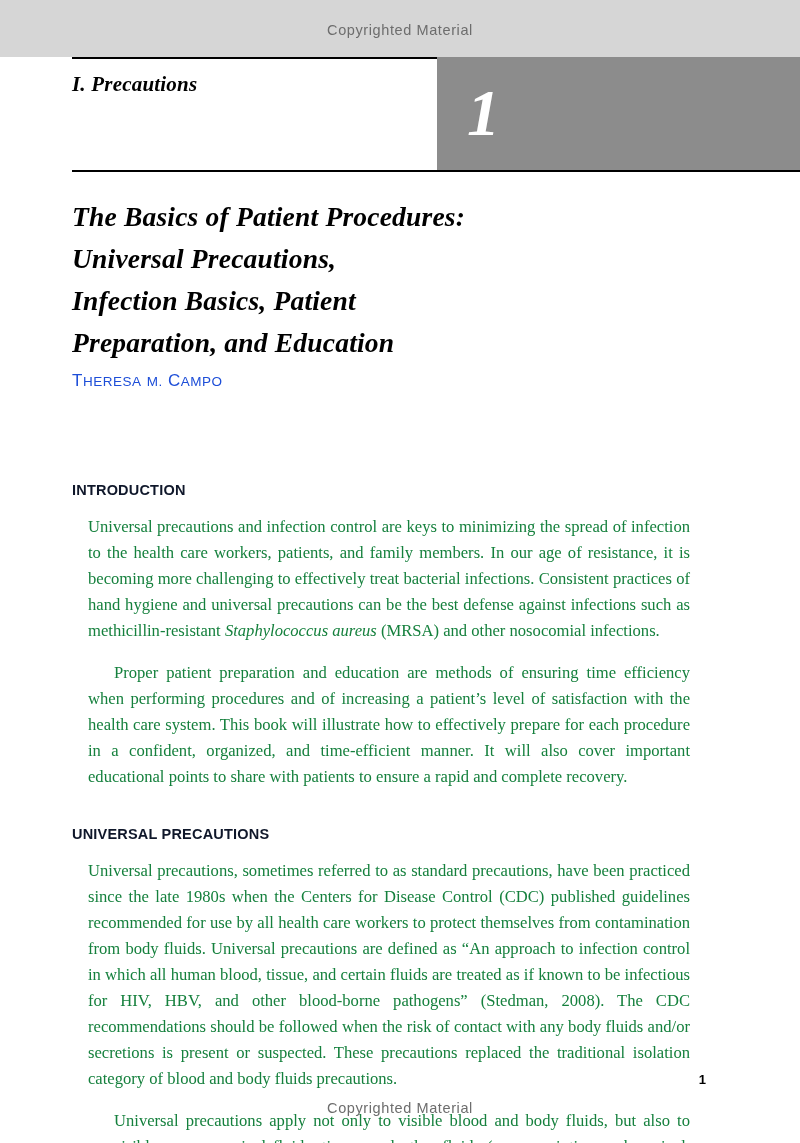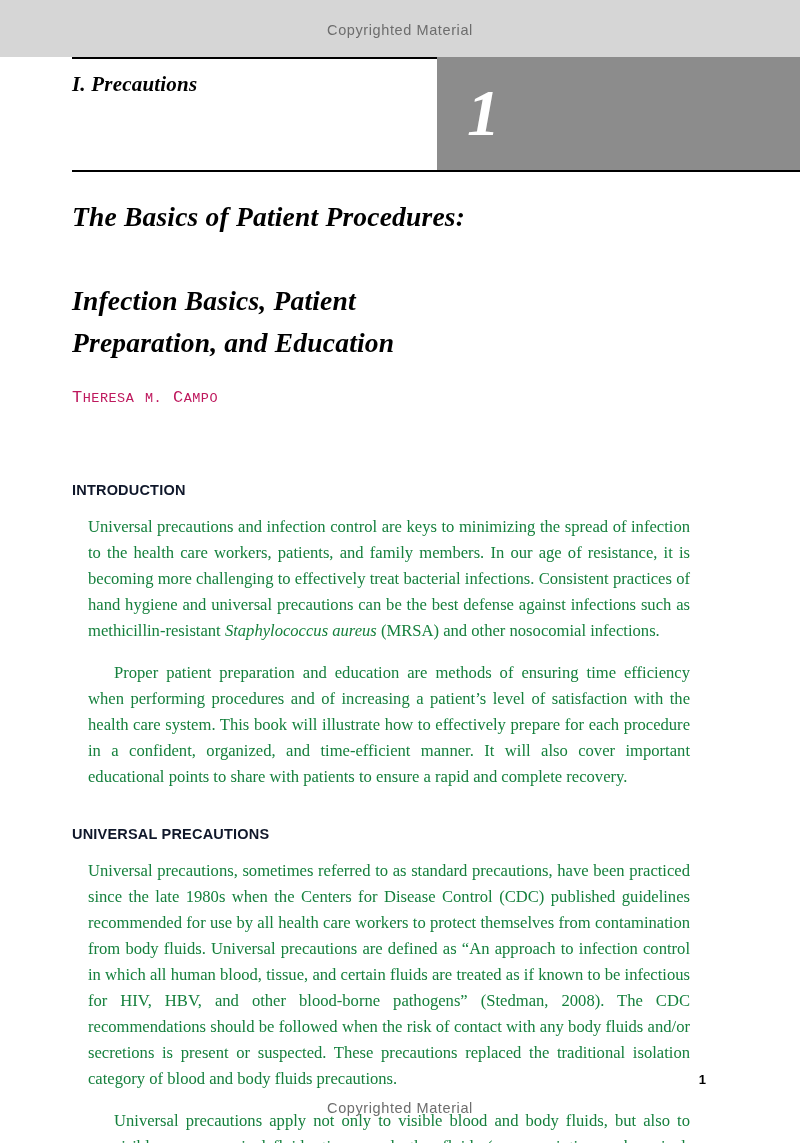--- a/index.html
+++ b/index.html
@@ -110,24 +110,24 @@
     font-family: "Liberation Serif", serif;
     font-style: italic;
     font-weight: bold;
     font-size: 27.5px;
     line-height: 42px;
     color: #000000;
     margin: 0;
     letter-spacing: 0.2px;
   }
   .author {
-    margin-top: 24px;
-    font-family: Liberation Mono, monospace;
+    margin-top: 7px;
+    font-family: Liberation Sans, sans-serif;
     font-size: 17px;
-    color: #be185d;
+    color: #1d4ed8;
     letter-spacing: 0.5px;
   }
   .author .sc {
     font-size: 13.5px;
   }
 
   
   .body-block {
     position: absolute;
     left: 72px;
@@ -195,21 +195,21 @@
     <div class="chapter-number-box">
       <div class="chapter-number">1</div>
     </div>
     <div class="part-label">I. Precautions</div>
     <div class="rule-bottom"></div>
   </div>
 
   <div class="title-block">
     <h1 class="doc-title">
       <span>The Basics of Patient Procedures:</span><br>
-      <br>
+      <span>Universal Precautions,</span><br>
       <span>Infection Basics, Patient</span><br>
       <span>Preparation, and Education</span>
     </h1>
     <div class="author"><span>T</span><span class="sc">HERESA</span>&nbsp;<span class="sc">M.</span>&nbsp;<span>C</span><span class="sc">AMPO</span></div>
   </div>
 
   <div class="body-block">
 
     <h2 class="section-heading">INTRODUCTION</h2>
     <p class="para" id="p-0-0"><span>Universal precautions and infection control are keys to minimizing the spread of infection to the health care workers, patients, and family members. In our age of resistance, it is becoming more challenging to effectively treat bacterial infections. Consistent practices of hand hygiene and universal precautions can be the best defense against infections such as methicillin-resistant </span><span class="ital">Staphylococcus aureus</span><span> (MRSA) and other nosocomial infections.</span></p>

